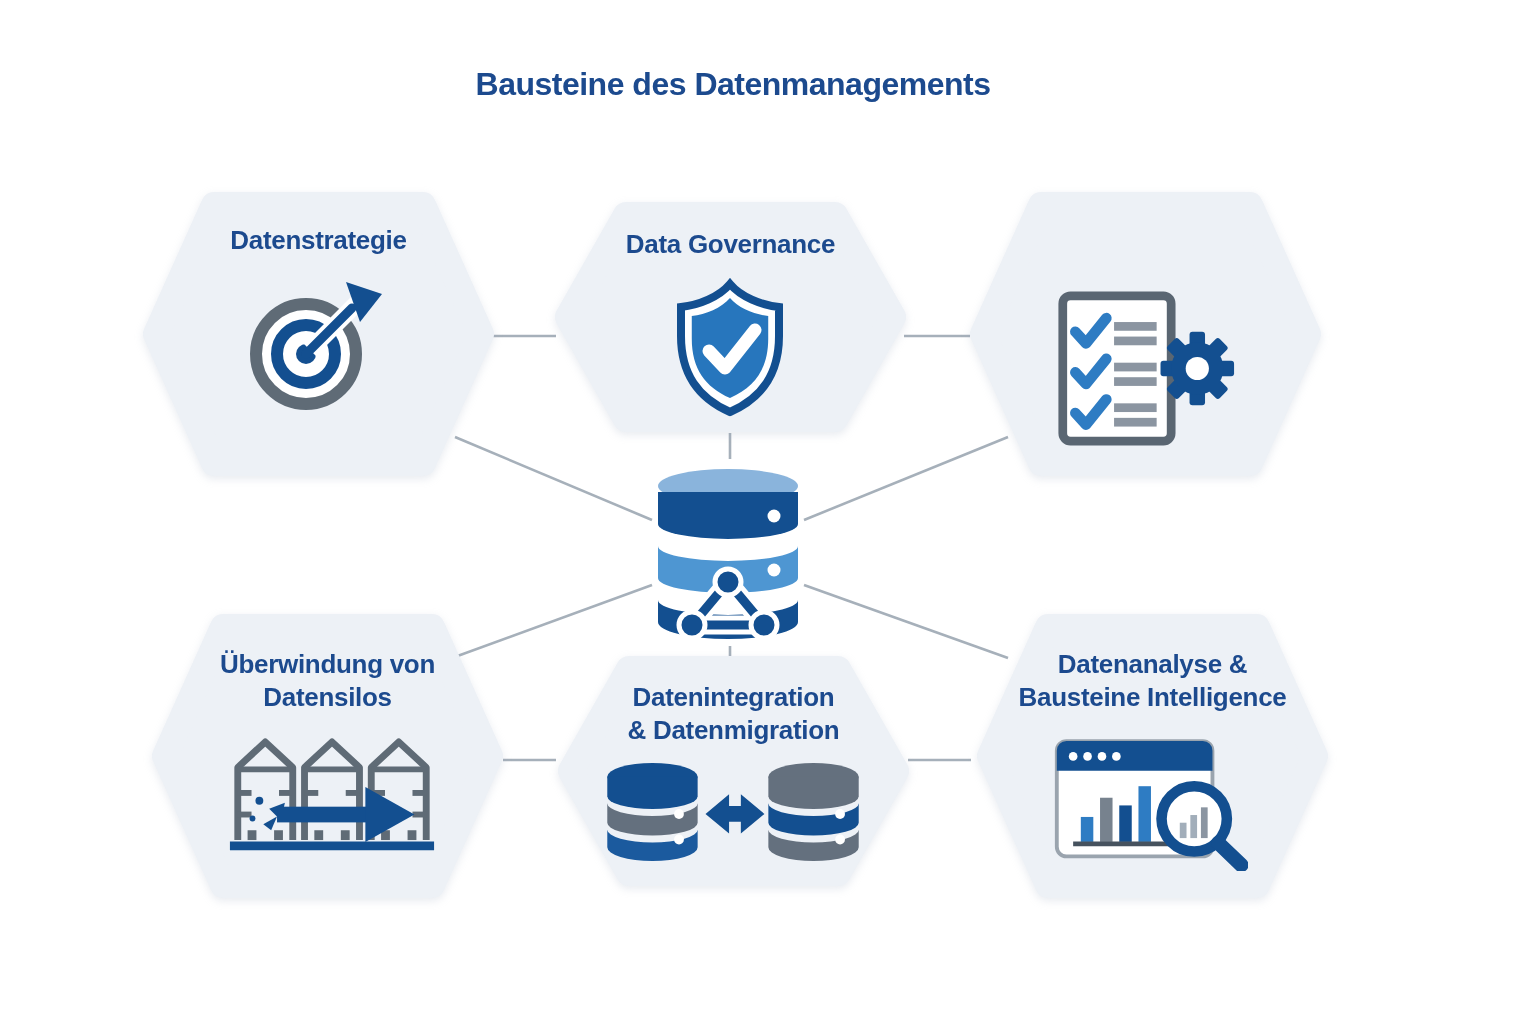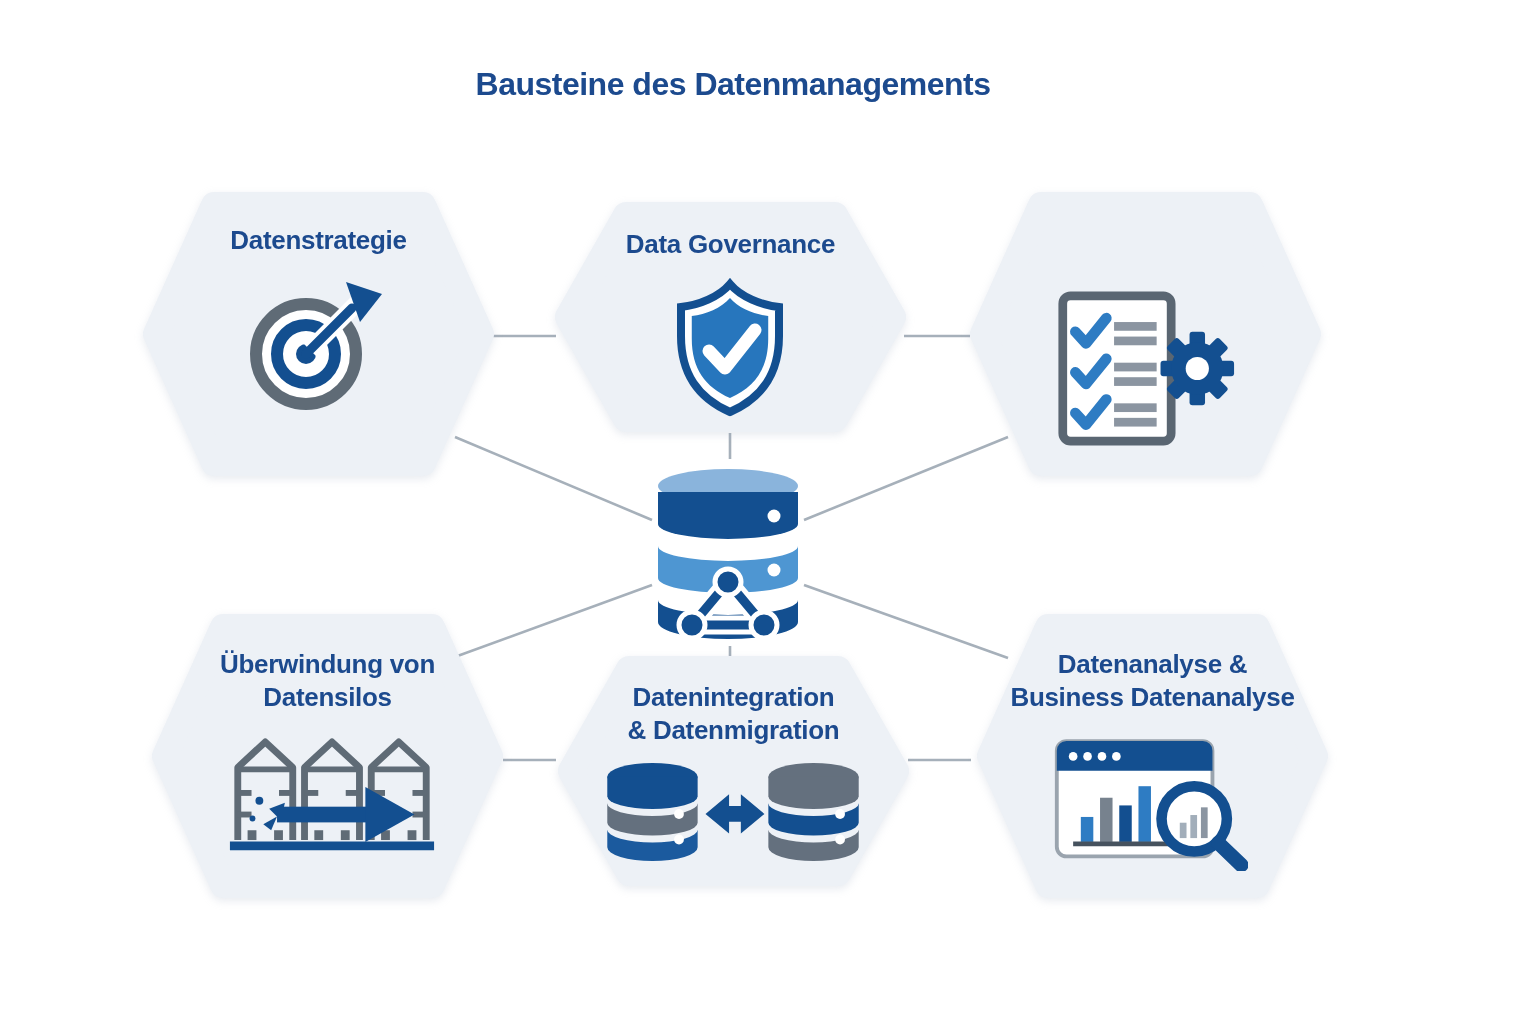--- a/index.html
+++ b/index.html
@@ -183,21 +183,21 @@
       <line x1="4" y1="120" x2="212" y2="120" stroke="#134f90" stroke-width="9"></line>
     </svg>
   </div>
 
   <div class="hex" style="left:974px;top:612px;width:357px;height:288px;">
     <svg class="hexbg" width="357" height="288" viewBox="0 0 357 288">
       <polygon points="16,144 74,15 283,15 341,144 283,273 74,273" fill="#edf1f6" stroke="#edf1f6" stroke-width="26" stroke-linejoin="round"></polygon>
     </svg>
     <div class="hexlabel" style="top:36px;text-align:center;">
       <div>Datenanalyse &amp;</div>
-      <div>Business Datenanalyse</div>
+      <div>Bausteine Intelligence</div>
     </div>
     <svg class="icon" style="left:78px;top:124px;" width="196" height="135" viewBox="0 0 204 140">
       <rect x="5" y="5" width="162" height="120" rx="10" fill="#fff" stroke="#9aa4ae" stroke-width="4"></rect>
       <path d="M15,5 L157,5 A10,10 0 0 1 167,15 L167,36 L5,36 L5,15 A10,10 0 0 1 15,5 Z" fill="#134f90"></path>
       <g fill="#fff">
         <circle cx="22" cy="21" r="4.5"></circle>
           <circle cx="37" cy="21" r="4.5"></circle>
           <circle cx="52" cy="21" r="4.5"></circle>
           <circle cx="67" cy="21" r="4.5"></circle>
       </g>

